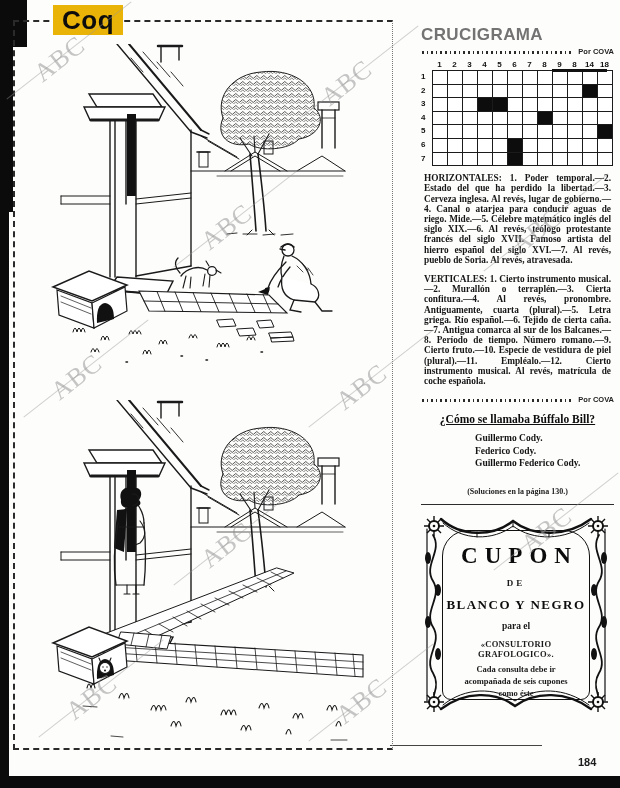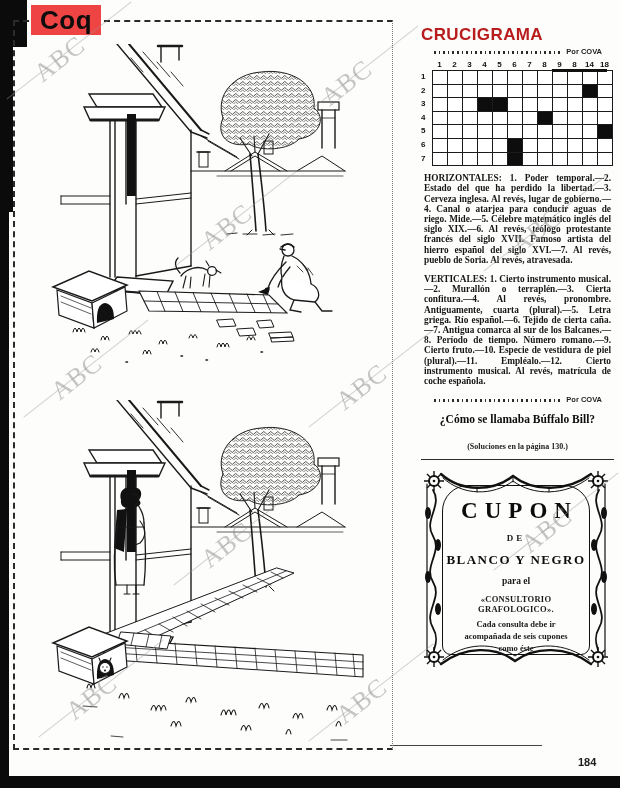--- a/index.html
+++ b/index.html
@@ -9,51 +9,51 @@
   .scan-left{position:absolute;left:0;top:0;width:9px;height:788px;background:#0b0b0b;}
   .scan-left2{position:absolute;left:0;top:0;width:13px;height:212px;background:#0b0b0b;}
   .scan-notch{position:absolute;left:0;top:0;width:27px;height:47px;background:#0b0b0b;}
   .scan-bottom{position:absolute;left:0;top:776px;width:620px;height:12px;background:#0b0b0b;}
   .fold-line{position:absolute;left:390px;top:745px;width:152px;border-top:1.5px solid #444;}
 
   
   #comic{position:absolute;left:13px;top:20px;width:377px;height:726px;
          border-top:2px dashed #2a2a2a;border-left:2px dashed #2a2a2a;
          border-bottom:2px dashed #2a2a2a;border-right:1px dotted #777;}
-  #comic .artist{position:absolute;top:-17px;left:16px;background:#ef4444;padding:0 9px;
+  #comic .artist{position:absolute;top:-17px;left:38px;background:#eab308;padding:0 9px;
          font:900 26px/30px "Liberation Sans",sans-serif;color:#0d0d0d;letter-spacing:.5px;}
   .panel{position:absolute;left:16px;}
   #panel1{top:22px;}
   #panel2{top:378px;}
 
   
   #rcol{position:absolute;left:421px;top:26px;width:193px;}
-  .sec-title{font:900 17px/18px "Liberation Sans",sans-serif;letter-spacing:.4px;color:#b91c1c;margin:0;}
-  .byline-row{display:flex;align-items:center;margin:3px 12px 4px;}
+  .sec-title{font:900 17px/18px "Liberation Sans",sans-serif;letter-spacing:.4px;color:#737373;margin:0;}
+  .byline-row{display:flex;align-items:center;margin:3px 0 4px;}
   .dots{flex:1;height:3px;margin:2px 6px 0 1px;
         background:repeating-linear-gradient(90deg,#2a2a2a 0,#2a2a2a 1.6px,transparent 1.6px,transparent 4.6px);}
   .byline{font:700 7.5px "Liberation Sans",sans-serif;color:#222;white-space:nowrap;}
 
   
   #xw-area{position:relative;margin:3px 0 7px;}
   .xw-collabels{display:grid;grid-template-columns:repeat(12,15px);margin-left:11px;
         font:700 8px/9px "Liberation Sans",sans-serif;text-align:center;color:#111;}
   .xw-body{display:flex;margin-top:1px;}
   .xw-rowlabels{display:grid;grid-auto-rows:13.6px;width:11px;
         font:700 8px/13.6px "Liberation Sans",sans-serif;color:#111;}
   .xw-cells{display:grid;grid-template-columns:repeat(12,14px);grid-auto-rows:12.6px;gap:1px;
         background:#1b1b1b;border:1.5px solid #1b1b1b;width:max-content;height:max-content;}
   .xw-cells div{background:#fff;}
   .xw-cells div.black{background:#0d0d0d;}
   .xw-artifact{position:absolute;top:9px;left:131px;width:55px;height:3px;background:#111;}
 
   .clues{font:700 9.3px/10.2px "Liberation Serif",serif;color:#161616;text-align:justify;margin:0 3px 9px;}
 
   
-  .question{font:700 11.5px "Liberation Serif",serif;color:#0d0d0d;text-align:center;margin:9px 0 7px;}
+  .question{font:700 11.5px "Liberation Serif",serif;color:#0d0d0d;text-align:center;margin:9px 0 7px;text-decoration:underline;}
   .opts{margin-left:54px;font:700 9.5px/12.5px "Liberation Serif",serif;color:#141414;}
   .sol{font:700 8px "Liberation Serif",serif;text-align:center;margin-top:17px;color:#222;}
   .rule{border:0;border-top:1.5px solid #2c2c2c;margin:8px 0 0;}
 
   
   #cupon{position:relative;margin-top:8px;width:190px;height:202px;}
   #cupon svg{position:absolute;inset:0;}
   .cupon-inner{position:absolute;left:21px;right:21px;top:17px;bottom:15px;
         border:1.5px solid #111;border-radius:26px 26px 9px 9px;text-align:center;overflow:hidden;}
   .cupon-title{font:900 23px/26px "Liberation Serif",serif;letter-spacing:7px;padding-left:7px;margin-top:12px;color:#0b0b0b;}
@@ -356,20 +356,25 @@
     </div>
 
     <p class="clues">HORIZONTALES: 1. Poder temporal.—2. Estado del que ha perdido la libertad.—3. Cerveza inglesa. Al revés, lugar de gobierno.—4. Canal o atarjea para conducir aguas de riego. Mide.—5. Célebre matemático inglés del siglo XIX.—6. Al revés, teólogo protestante francés del siglo XVII. Famoso artista del hierro español del siglo XVI.—7. Al revés, pueblo de Soria. Al revés, atravesada.</p>
     <p class="clues">VERTICALES: 1. Cierto instrumento musical.—2. Murallón o terraplén.—3. Cierta confitura.—4. Al revés, pronombre. Antiguamente, cuarta (plural).—5. Letra griega. Río español.—6. Tejido de cierta caña.—7. Antigua comarca al sur de los Balcanes.—8. Período de tiempo. Número romano.—9. Cierto fruto.—10. Especie de vestidura de piel (plural).—11. Empléalo.—12. Cierto instrumento musical. Al revés, matrícula de coche española.</p>
 
     <div class="byline-row">
       <div class="dots"></div>
       <span class="byline">Por COVA</span>
     </div>
     <div class="question">¿Cómo se llamaba Búffalo Bill?</div>
+    <div class="opts">
+      <div>Guillermo Cody.</div>
+      <div>Federico Cody.</div>
+      <div>Guillermo Federico Cody.</div>
+    </div>
     <div class="sol">(Soluciones en la página 130.)</div>
     <hr class="rule">
 
     <div id="cupon">
       <svg viewBox="0 0 190 202">
         <g stroke="#111" fill="none" stroke-linecap="round">
           <path d="M6,16 L6,188 M184,16 L184,188" stroke-width="1.2"></path>
           <path d="M20,6 C40,24 72,24 92,8 C112,24 146,24 170,6" stroke-width="2.4"></path>
           <path d="M22,10 C42,28 72,28 92,13 C112,28 144,28 168,10" stroke-width="1"></path>
           <path d="M92,8 L92,14 M56,19 L56,24 M128,19 L128,24" stroke-width="1"></path>

